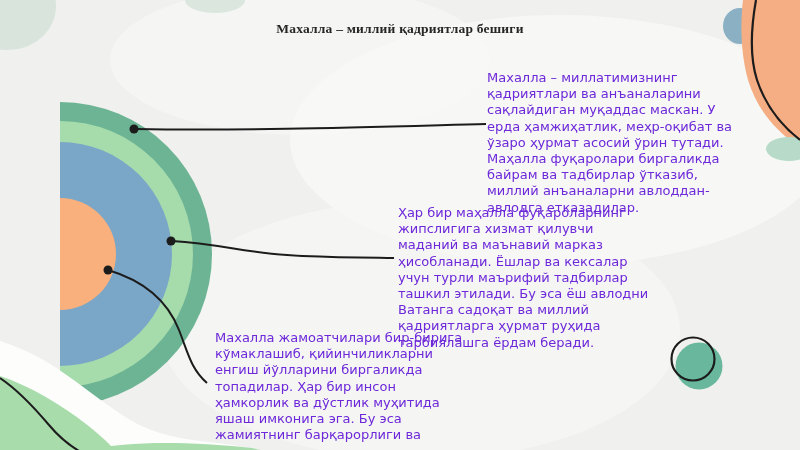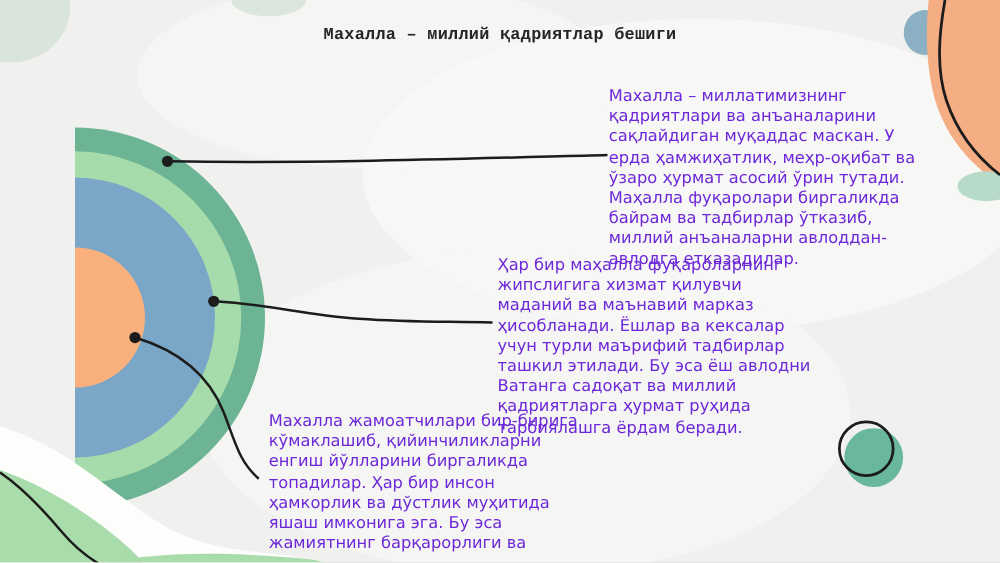--- a/index.html
+++ b/index.html
@@ -8,21 +8,21 @@
     width:800px;height:450px;
     margin:0 auto;
     background:#f0f1ef;
     overflow:hidden;
     font-family:"DejaVu Sans","Liberation Sans",sans-serif;
   }
   .decor{position:absolute;left:0;top:0;}
   .slide-title{
     position:absolute;left:0;top:21px;width:800px;
     text-align:center;
-    font-family:Liberation Mono, monospace;
+    font-family:Liberation Serif, serif;
     font-weight:700;font-size:13.5px;color:#262626;
     letter-spacing:.2px;
   }
   .callout{
     position:absolute;
     font-size:13px;line-height:16.2px;color:#6d28d9;
     white-space:pre-line;
   }
   .callout-1{left:487px;top:70px;width:258px;}
   .callout-2{left:398px;top:205px;width:254px;}

